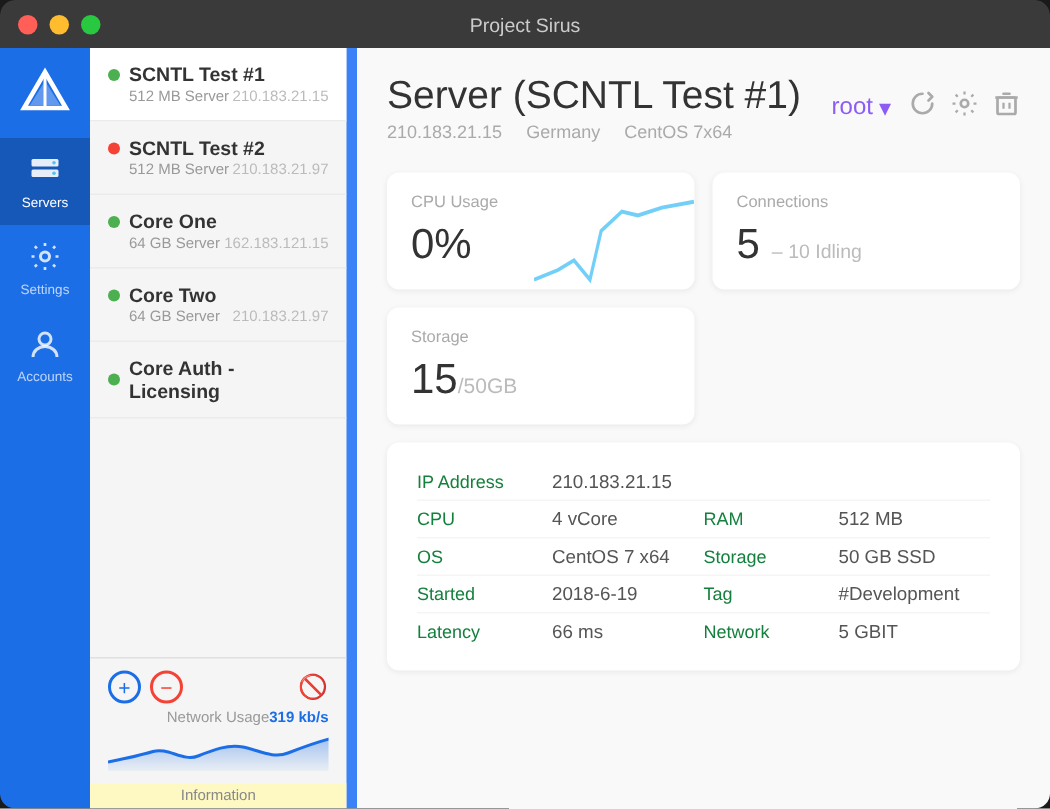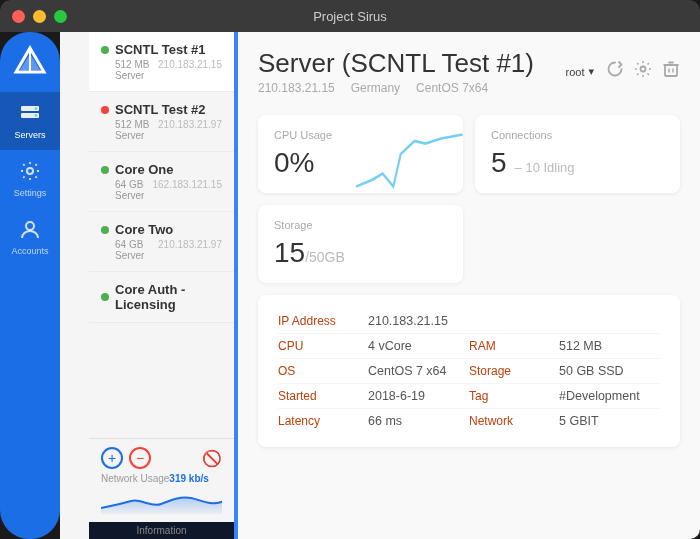--- a/index.html
+++ b/index.html
@@ -52,21 +52,20 @@
     }
     
     .sidebar {
       width: 60px;
       background: #1c6ee6;
       display: flex;
       flex-direction: column;
       align-items: center;
       padding-top: 10px;
       gap: 0;
-      border-radius: 29px;
     }
     .sidebar-logo {
       width: 40px;
       height: 40px;
       display: flex;
       align-items: center;
       justify-content: center;
       margin-bottom: 10px;
     }
     .sidebar-nav-item {
@@ -89,22 +88,21 @@
       line-height: 1;
     }
     .sidebar-label { font-size: 9px; }
     
     .server-list {
       width: 178px;
       background: #f5f5f5;
       display: flex;
       flex-direction: column;
       overflow-y: auto;
-      border-right: 4px solid #3b82f6;
-      padding-left: 29px;
+      border-right: 7px solid #3b82f6;
     }
     .server-item {
       padding: 10px 12px;
       cursor: pointer;
       border-bottom: 1px solid #ebebeb;
     }
     .server-item.active { background: #fff; }
     .server-item-name {
       font-size: 13px;
       font-weight: 600;
@@ -152,29 +150,29 @@
       display: flex;
       align-items: center;
       justify-content: center;
       font-size: 14px;
       color: #888;
       line-height: 1;
     }
     .action-btn.add { border-color: #1c6ee6; color: #1c6ee6; }
     .action-btn.remove { border-color: #f44336; color: #f44336; }
     .network-icon { color: #ddd; font-size: 16px; margin-left: auto; }
-    .network-label { font-size: 10px; color: #999; display: flex; justify-content: flex-start; }
+    .network-label { font-size: 10px; color: #999; display: flex; justify-content: flex-end; }
     .network-speed { color: #1c6ee6; font-weight: 600; }
     .network-chart {
       height: 28px;
       margin-top: 2px;
       overflow: hidden;
     }
     .info-bar {
-      background: #0f172a;
+      background: #fef9c3;
       text-align: center;
       font-size: 10px;
       color: #888;
       padding: 3px;
     }
     
     .main-content {
       flex: 1;
       background: #f9f9f9;
       display: flex;
@@ -199,22 +197,22 @@
       display: flex;
       gap: 16px;
       margin-top: 2px;
     }
     .content-header-right {
       display: flex;
       align-items: center;
       gap: 12px;
     }
     .root-dropdown {
-      font-size: 11px;
-      color: #404040;
+      font-size: 16px;
+      color: #8b5cf6;
       display: flex;
       align-items: center;
       gap: 4px;
       cursor: pointer;
       justify-content: space-between;
     }
     .header-actions {
       display: flex;
       gap: 10px;
     }
@@ -269,21 +267,21 @@
     .info-row {
       display: grid;
       grid-template-columns: 90px 1fr 90px 1fr;
       gap: 0;
       padding: 5px 0;
       font-size: 12.5px;
       border-bottom: 1px solid #f5f5f5;
       align-items: center;
     }
     .info-row:last-child { border-bottom: none; }
-    .info-key { color: #c2410c; font-size: 12px; }
+    .info-key { color: #15803d; font-size: 12px; }
     .info-val { color: #555; font-weight: 500; }
   </style>
 </head>
 <body>
 
 <div class="title-bar">
   <div class="title-bar-buttons">
     <button class="tb-btn tb-close"></button>
     <button class="tb-btn tb-minimize"></button>
     <button class="tb-btn tb-maximize"></button>

